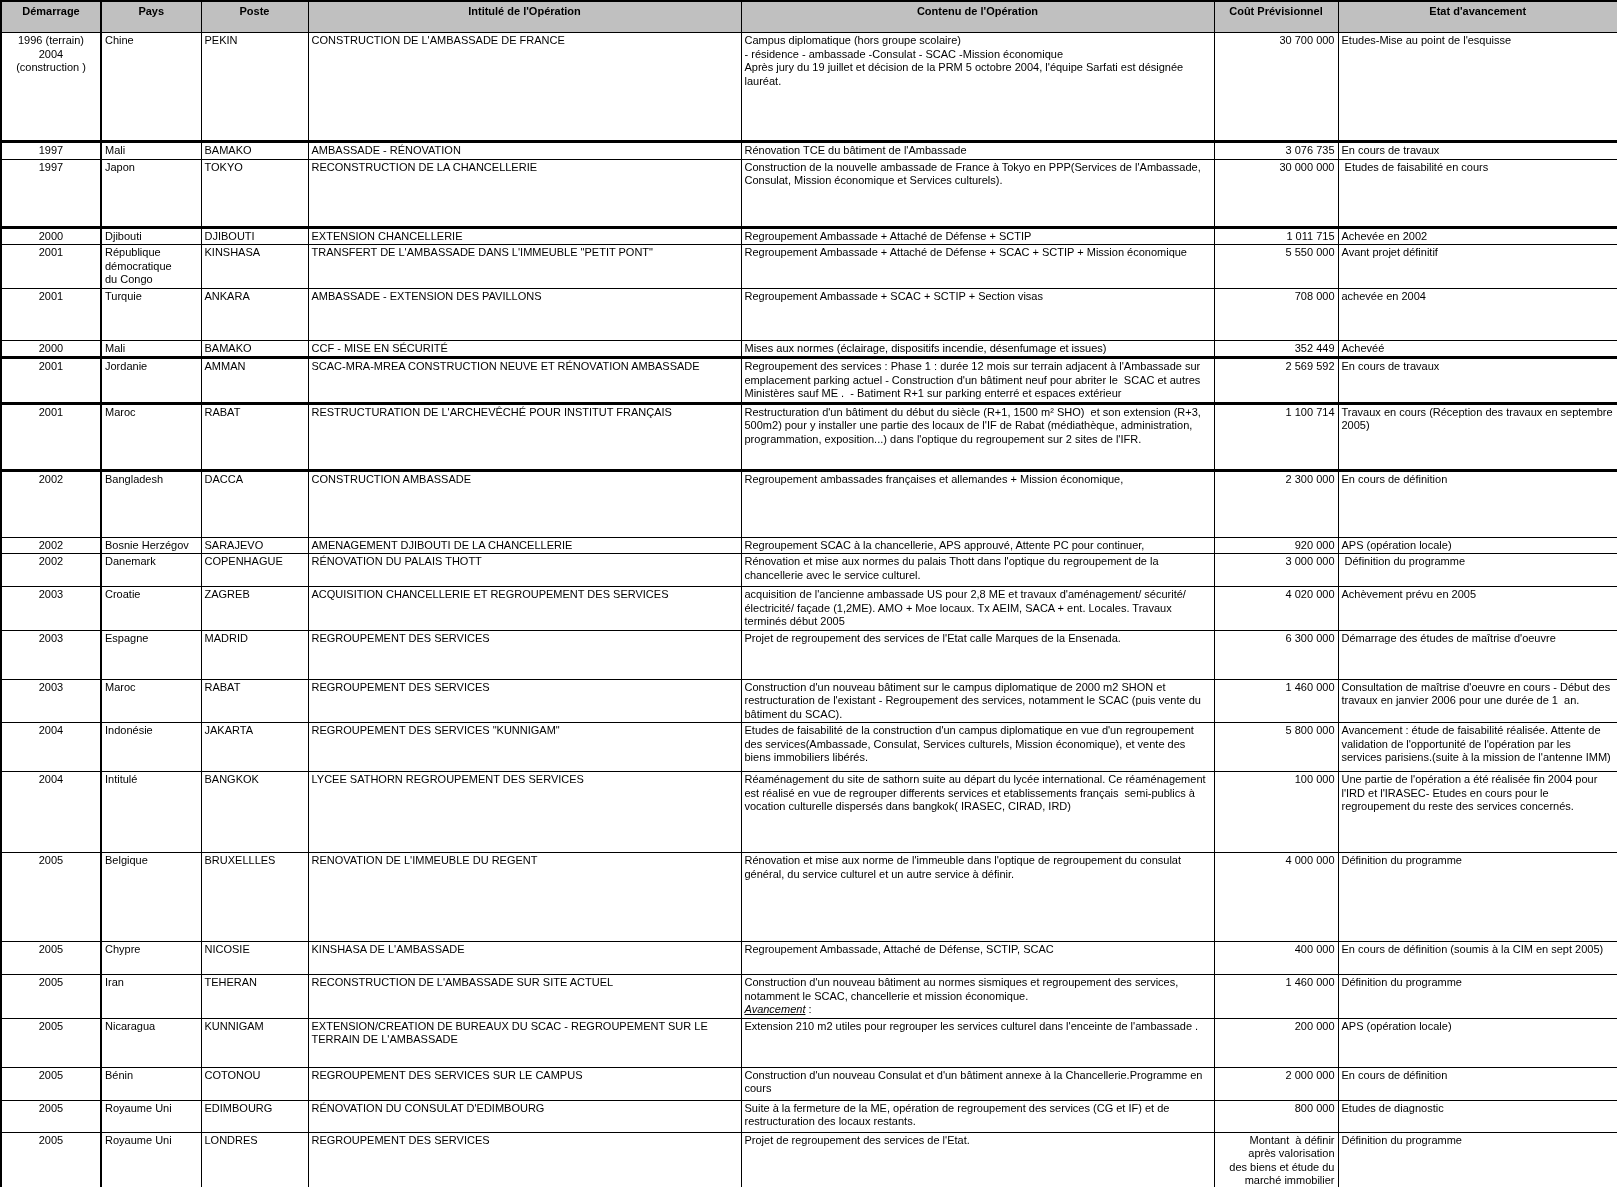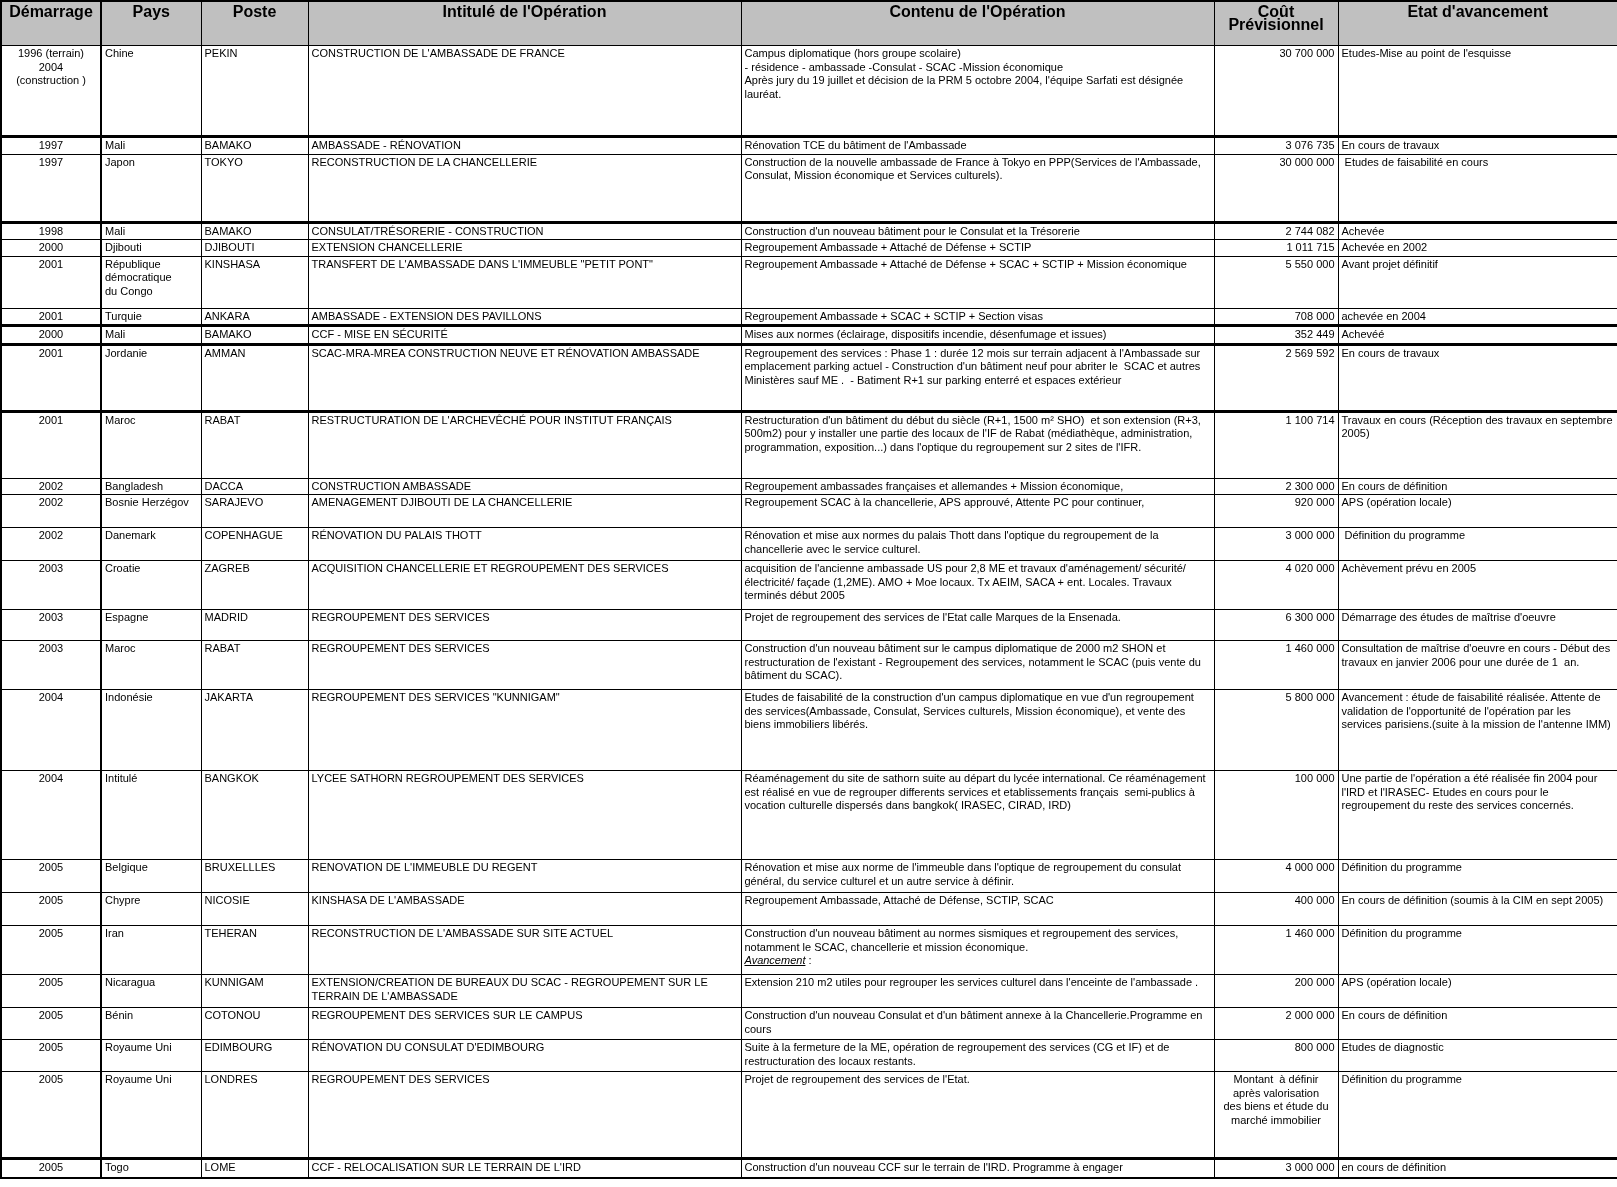--- a/index.html
+++ b/index.html
@@ -24,21 +24,21 @@
   col.c1{width:100px}
   col.c2{width:100px}
   col.c3{width:107px}
   col.c4{width:433px}
   col.c5{width:473px}
   col.c6{width:124px}
   col.c7{width:280px}
   th{
     background:var(--header-bg);
     border:1px solid var(--border);
-    font-size:16px;
+    font-size:11px;
     font-weight:bold;
     text-align:center;
     vertical-align:top;
     padding:3px 2px 14px 2px;
     line-height:13px;
   }
   td{
     border:1px solid var(--border);
     vertical-align:top;
     padding:1px 3px;
@@ -47,21 +47,21 @@
     white-space:pre-wrap;
     word-wrap:break-word;
   }
   th:first-child, td:first-child{border-right:2px solid var(--border);}
   td.c-dem{text-align:center;}
   td.c-cout{text-align:right;margin-left:40px;}
   td.c-pays{overflow:hidden;}
   .note-line{display:block;}
   .note-word{font-style:italic;text-decoration:underline;}
   
-  tbody tr:nth-child(1){height:91px}
+  tbody tr:nth-child(1){height:109px}
   tbody tr:nth-child(2){height:16px}
   tbody tr:nth-child(3){height:68px}
   tbody tr:nth-child(4){height:16px}
   tbody tr:nth-child(5){height:16px}
   tbody tr:nth-child(6){height:52px}
   tbody tr:nth-child(7){height:16px}
   tbody tr:nth-child(8){height:16px}
   tbody tr:nth-child(9){height:67px}
   tbody tr:nth-child(10){height:67px}
   tbody tr:nth-child(11){height:16px}
@@ -140,29 +140,20 @@
       <tr>
     <td class="c-dem">1997</td>
     <td class="c-pays">Japon</td>
     <td class="c-poste">TOKYO</td>
     <td class="c-int">RECONSTRUCTION DE LA CHANCELLERIE</td>
     <td class="c-cont"><span>Construction de la nouvelle ambassade de France à Tokyo en PPP(Services de l'Ambassade, Consulat, Mission économique et Services culturels).</span></td>
     <td class="c-cout">30 000 000</td>
     <td class="c-etat"> Etudes de faisabilité en cours</td>
   </tr>
       <tr>
-    <td class="c-dem">1998</td>
-    <td class="c-pays">Mali</td>
-    <td class="c-poste">BAMAKO</td>
-    <td class="c-int">CONSULAT/TRÉSORERIE - CONSTRUCTION</td>
-    <td class="c-cont"><span>Construction d'un nouveau bâtiment pour le Consulat et la Trésorerie</span></td>
-    <td class="c-cout">2 744 082</td>
-    <td class="c-etat">Achevée</td>
-  </tr>
-      <tr>
     <td class="c-dem">2000</td>
     <td class="c-pays">Djibouti</td>
     <td class="c-poste">DJIBOUTI</td>
     <td class="c-int">EXTENSION CHANCELLERIE</td>
     <td class="c-cont"><span>Regroupement Ambassade + Attaché de Défense + SCTIP</span></td>
     <td class="c-cout">1 011 715</td>
     <td class="c-etat">Achevée en 2002</td>
   </tr>
       <tr>
     <td class="c-dem">2001</td>

